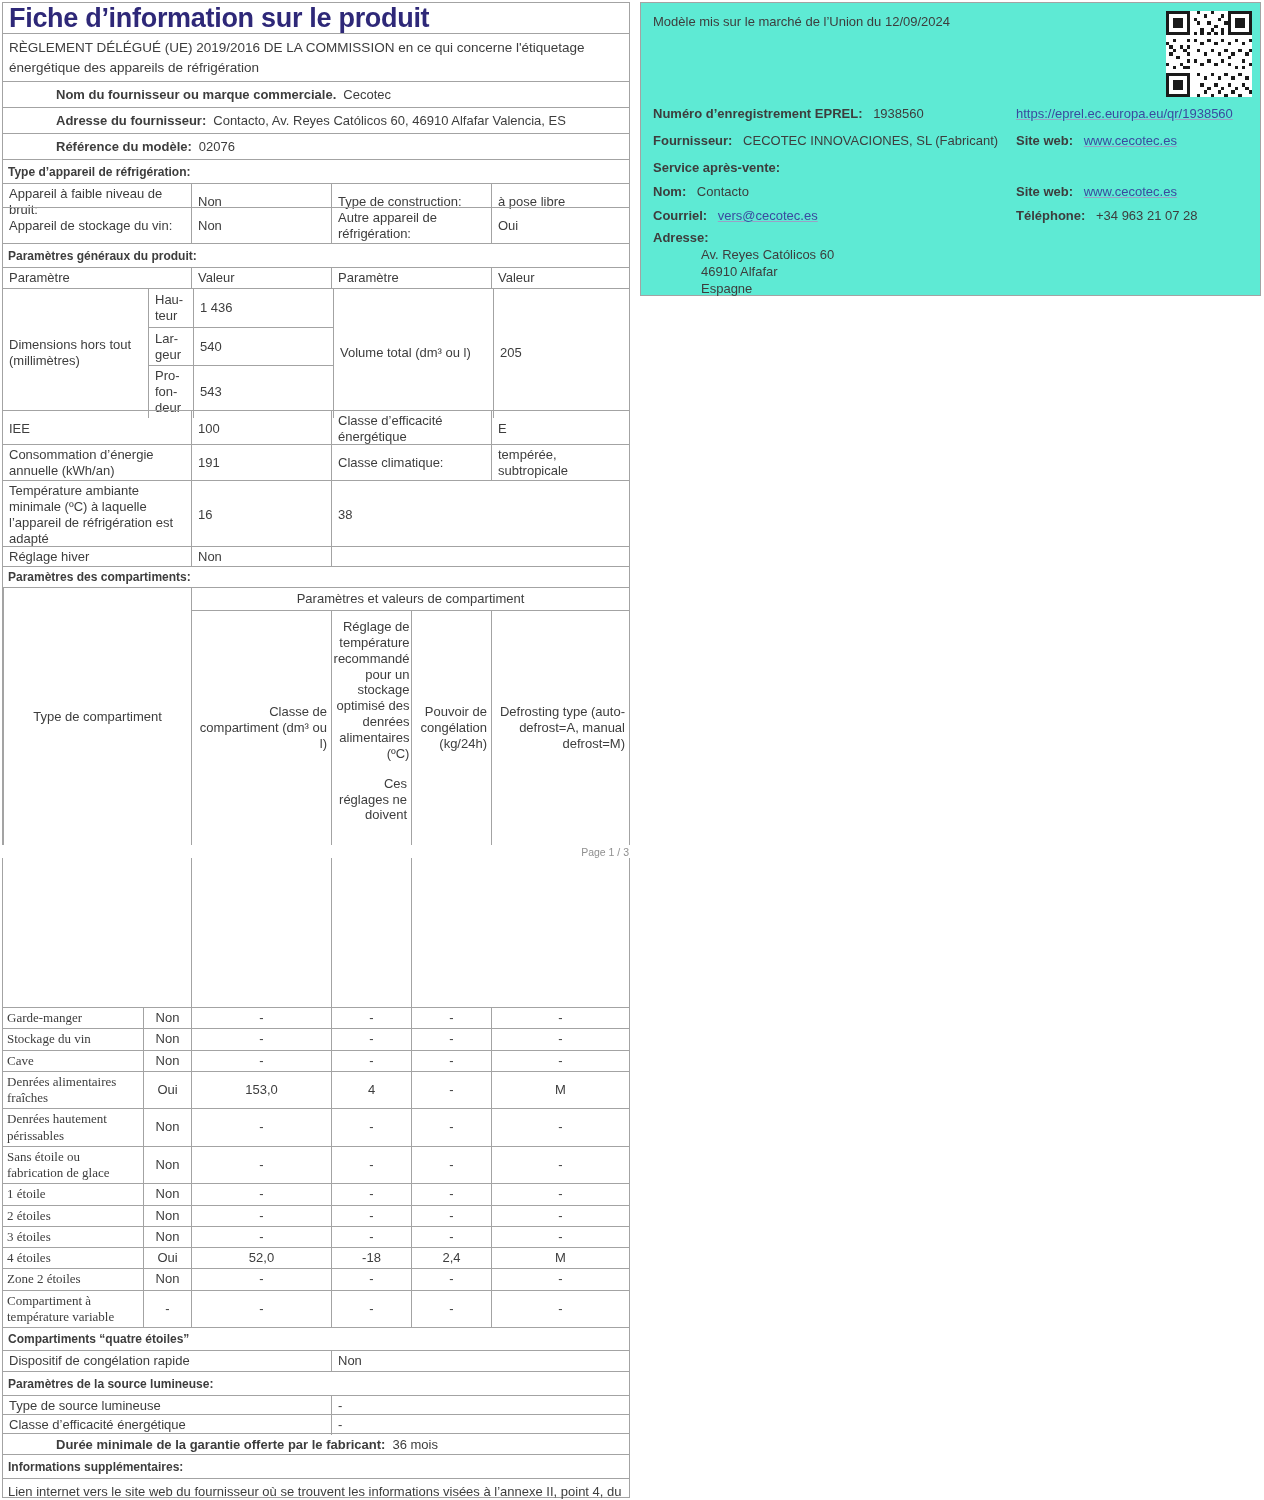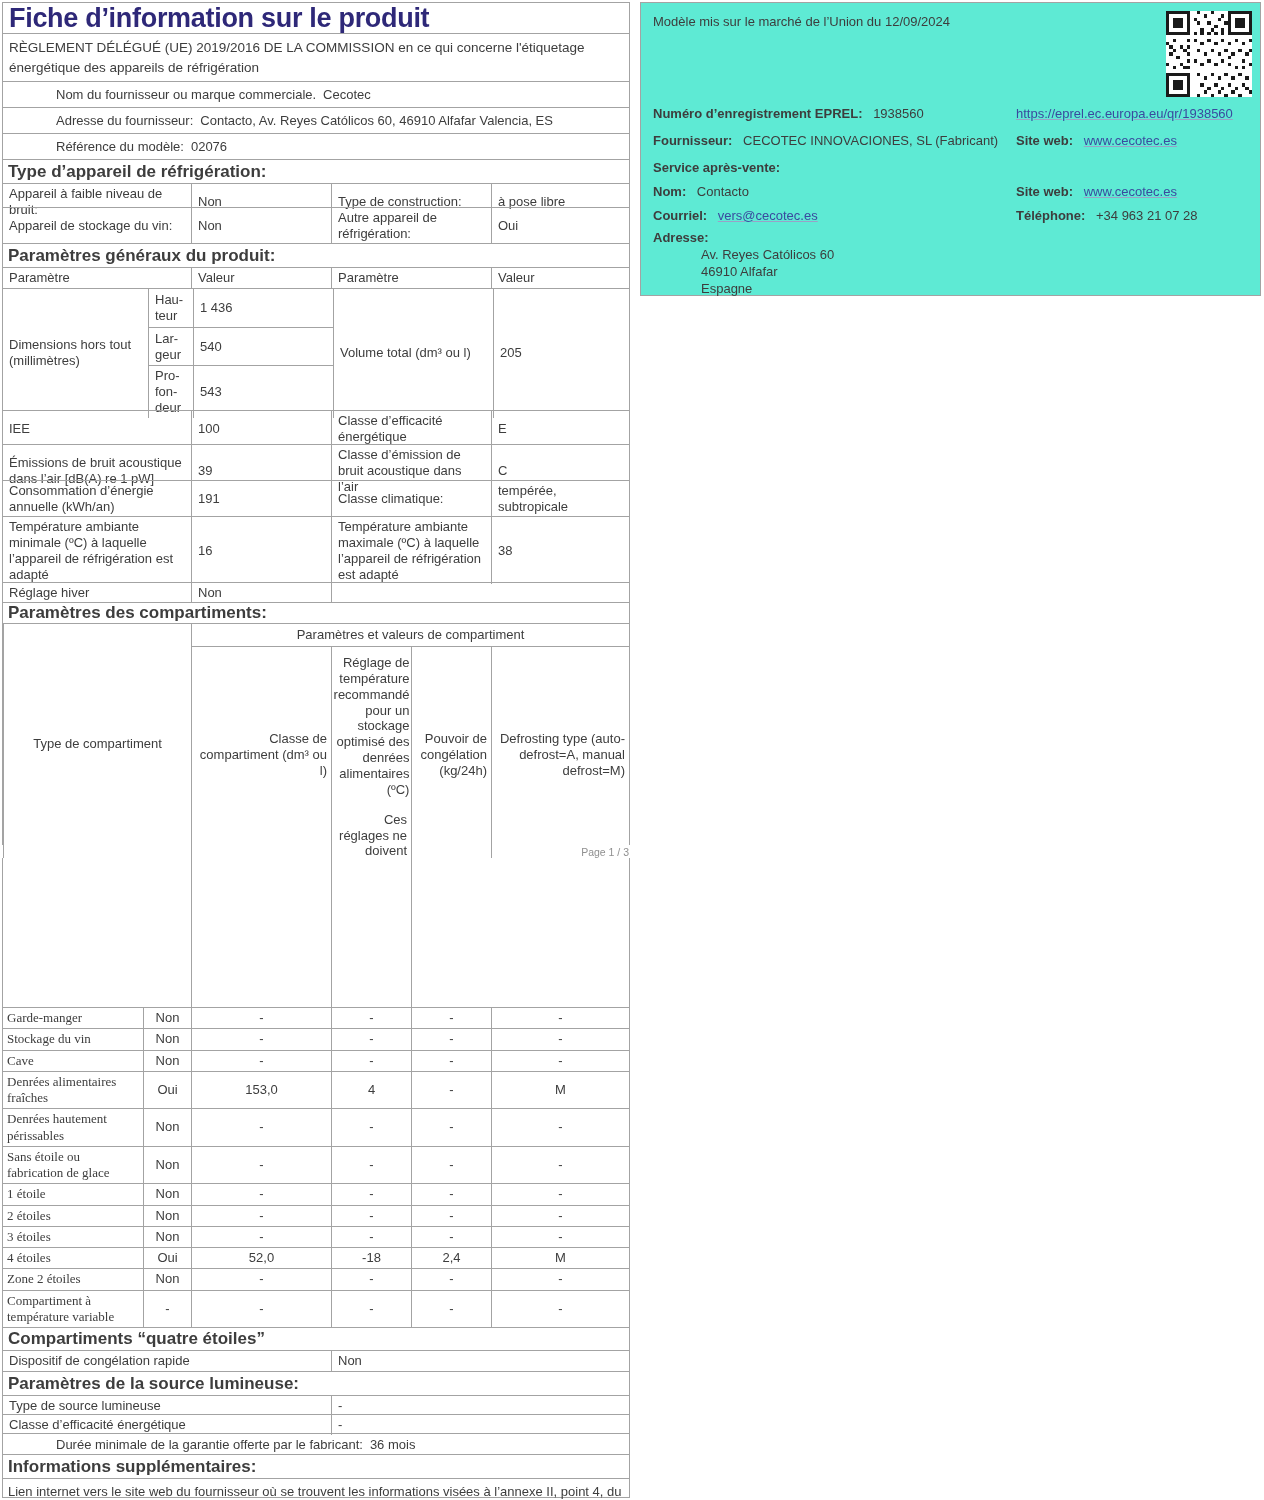--- a/index.html
+++ b/index.html
@@ -18,22 +18,22 @@
   .p2{top:858px;height:640px;border:1px solid var(--bc);border-top:0;}
   .row{border-top:1px solid var(--bc);flex:0 0 auto;}
   .p1 .row:first-child{border-top:0;}
   .p2 .row:first-child{border-top:0;}
 
   .title-row{display:flex;align-items:center;padding:0 6px;}
   .title-row h1{font-size:27px;font-weight:700;color:var(--title);letter-spacing:-0.3px;}
   .reg-row{padding:4px 6px;line-height:1.45;font-size:13.5px;}
   .lv{padding:0 5px;display:flex;align-items:center;}
   .lv .b{margin-right:7px;white-space:nowrap;}
-  .b{font-weight:400;padding-left:48px;}
-  .shead{font-weight:700;display:flex;align-items:center;padding:8px 5px;font-size:17px;}
+  .b{font-weight:700;padding-left:48px;}
+  .shead{font-weight:700;display:flex;align-items:center;padding:8px 5px;font-size:12px;}
 
   .cells{display:grid;}
   .cells>div{border-left:1px solid var(--bc);padding:2px 6px;display:flex;align-items:center;line-height:1.22;}
   .cells>div:first-child{border-left:0;}
   .g4{grid-template-columns:188px 140px 160px 1fr;}
   .g3{grid-template-columns:188px 140px 1fr;}
   .g2{grid-template-columns:328px 1fr;}
 
   .dims{display:grid;grid-template-columns:145px 45px 140px 160px 1fr;grid-template-rows:38px 38px 1fr;}
   .dims>div{padding:2px 6px;display:flex;align-items:center;line-height:1.22;}
@@ -139,38 +139,31 @@
       <div class="volval">205</div>
     </div>
 
     <div class="row cells g4" style="height:34px">
       <div>IEE</div>
       <div>100</div>
       <div>Classe d’efficacité énergétique</div>
       <div>E</div>
     </div>
 
-    <div class="row cells g4" style="height:36px">
-      <div>Émissions de bruit acoustique dans l’air [dB(A) re 1 pW]</div>
-      <div>39</div>
-      <div>Classe d’émission de bruit acoustique dans l’air</div>
-      <div>C</div>
-    </div>
 
     <div class="row cells g4" style="height:36px">
       <div>Consommation d’énergie annuelle (kWh/an)</div>
       <div>191</div>
       <div>Classe climatique:</div>
       <div>tempérée, subtropicale</div>
     </div>
 
     <div class="row cells g4" style="height:66px">
       <div>Température ambiante minimale (ºC) à laquelle l’appareil de réfrigération est adapté</div>
       <div>16</div>
-      <div>Température ambiante maximale (ºC) à laquelle l’appareil de réfrigération est adapté</div>
       <div>38</div>
     </div>
 
     <div class="row cells g3" style="height:20px">
       <div>Réglage hiver</div>
       <div>Non</div>
       <div></div>
     </div>
 
     <div class="row shead" style="height:21px">Paramètres des compartiments:</div>

